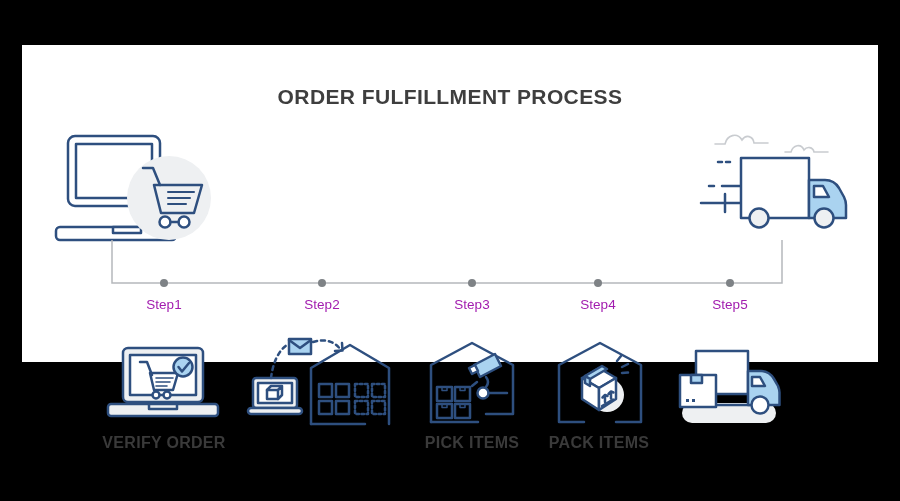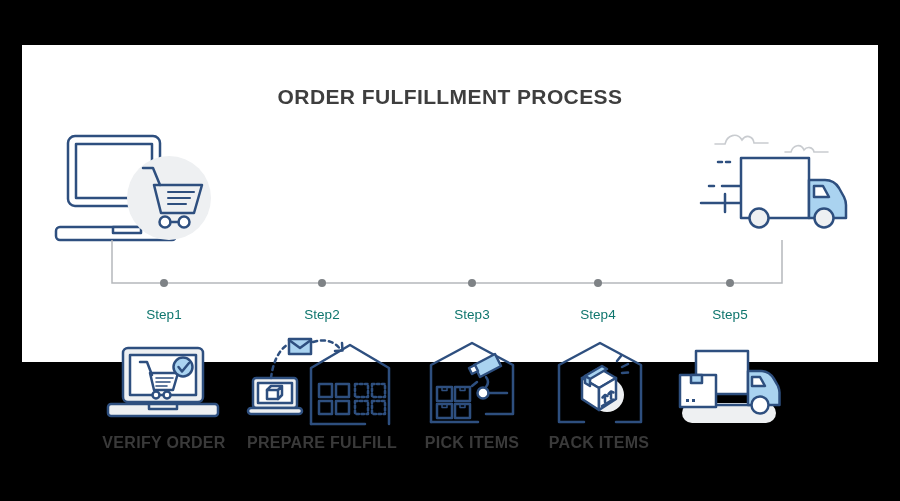--- a/index.html
+++ b/index.html
@@ -17,22 +17,22 @@
   .page-title {
     position:absolute; left:0; top:40px; width:856px;
     text-align:center; font-size:21px; font-weight:700;
     color:#3e3e3e; letter-spacing:0.4px;
   }
   
   .illus-tl { position:absolute; left:33px;  top:83px;  width:158px; height:118px; }
   .illus-tr { position:absolute; left:673px; top:75px;  width:172px; height:126px; }
   .timeline-svg { position:absolute; left:78px; top:187px; width:700px; height:58px; }
   .step-label {
-    position:absolute; top:262px; transform:translateX(-50%);
-    font-size:13.5px; color:#0f766e; white-space:nowrap;
+    position:absolute; top:252px; transform:translateX(-50%);
+    font-size:13.5px; color:#a21caf; white-space:nowrap;
   }
   .step-icon { position:absolute; }
   .step-title {
     position:absolute; top:389px; transform:translateX(-50%);
     font-size:16px; font-weight:700; color:#3a3a3a;
     letter-spacing:0.3px; white-space:nowrap;
   }
   svg { display:block; overflow:visible; }
   .stroke { stroke:#2e4f7f; fill:none; stroke-width:2.5; stroke-linecap:round; stroke-linejoin:round; }
   .fill-w { fill:#ffffff; }
@@ -205,17 +205,16 @@
     <circle class="stroke fill-w" cx="84" cy="58" r="8.5"></circle>
     <g>
       <rect class="stroke fill-w" x="4" y="28" width="36" height="32"></rect>
       <rect class="stroke fill-b" x="15" y="28" width="11" height="8" stroke-width="2"></rect>
       <rect x="10" y="52" width="3" height="3" fill="#2e4f7f"></rect>
       <rect x="16" y="52" width="3" height="3" fill="#2e4f7f"></rect>
     </g>
   </svg>
 
   <div class="step-title" style="left:142px">VERIFY ORDER</div>
-  <div class="step-title" style="left:300px">PREPARE FULFILL</div>
   <div class="step-title" style="left:450px">PICK ITEMS</div>
   <div class="step-title" style="left:577px">PACK ITEMS</div>
 
 </div>
 
 </body></html>

